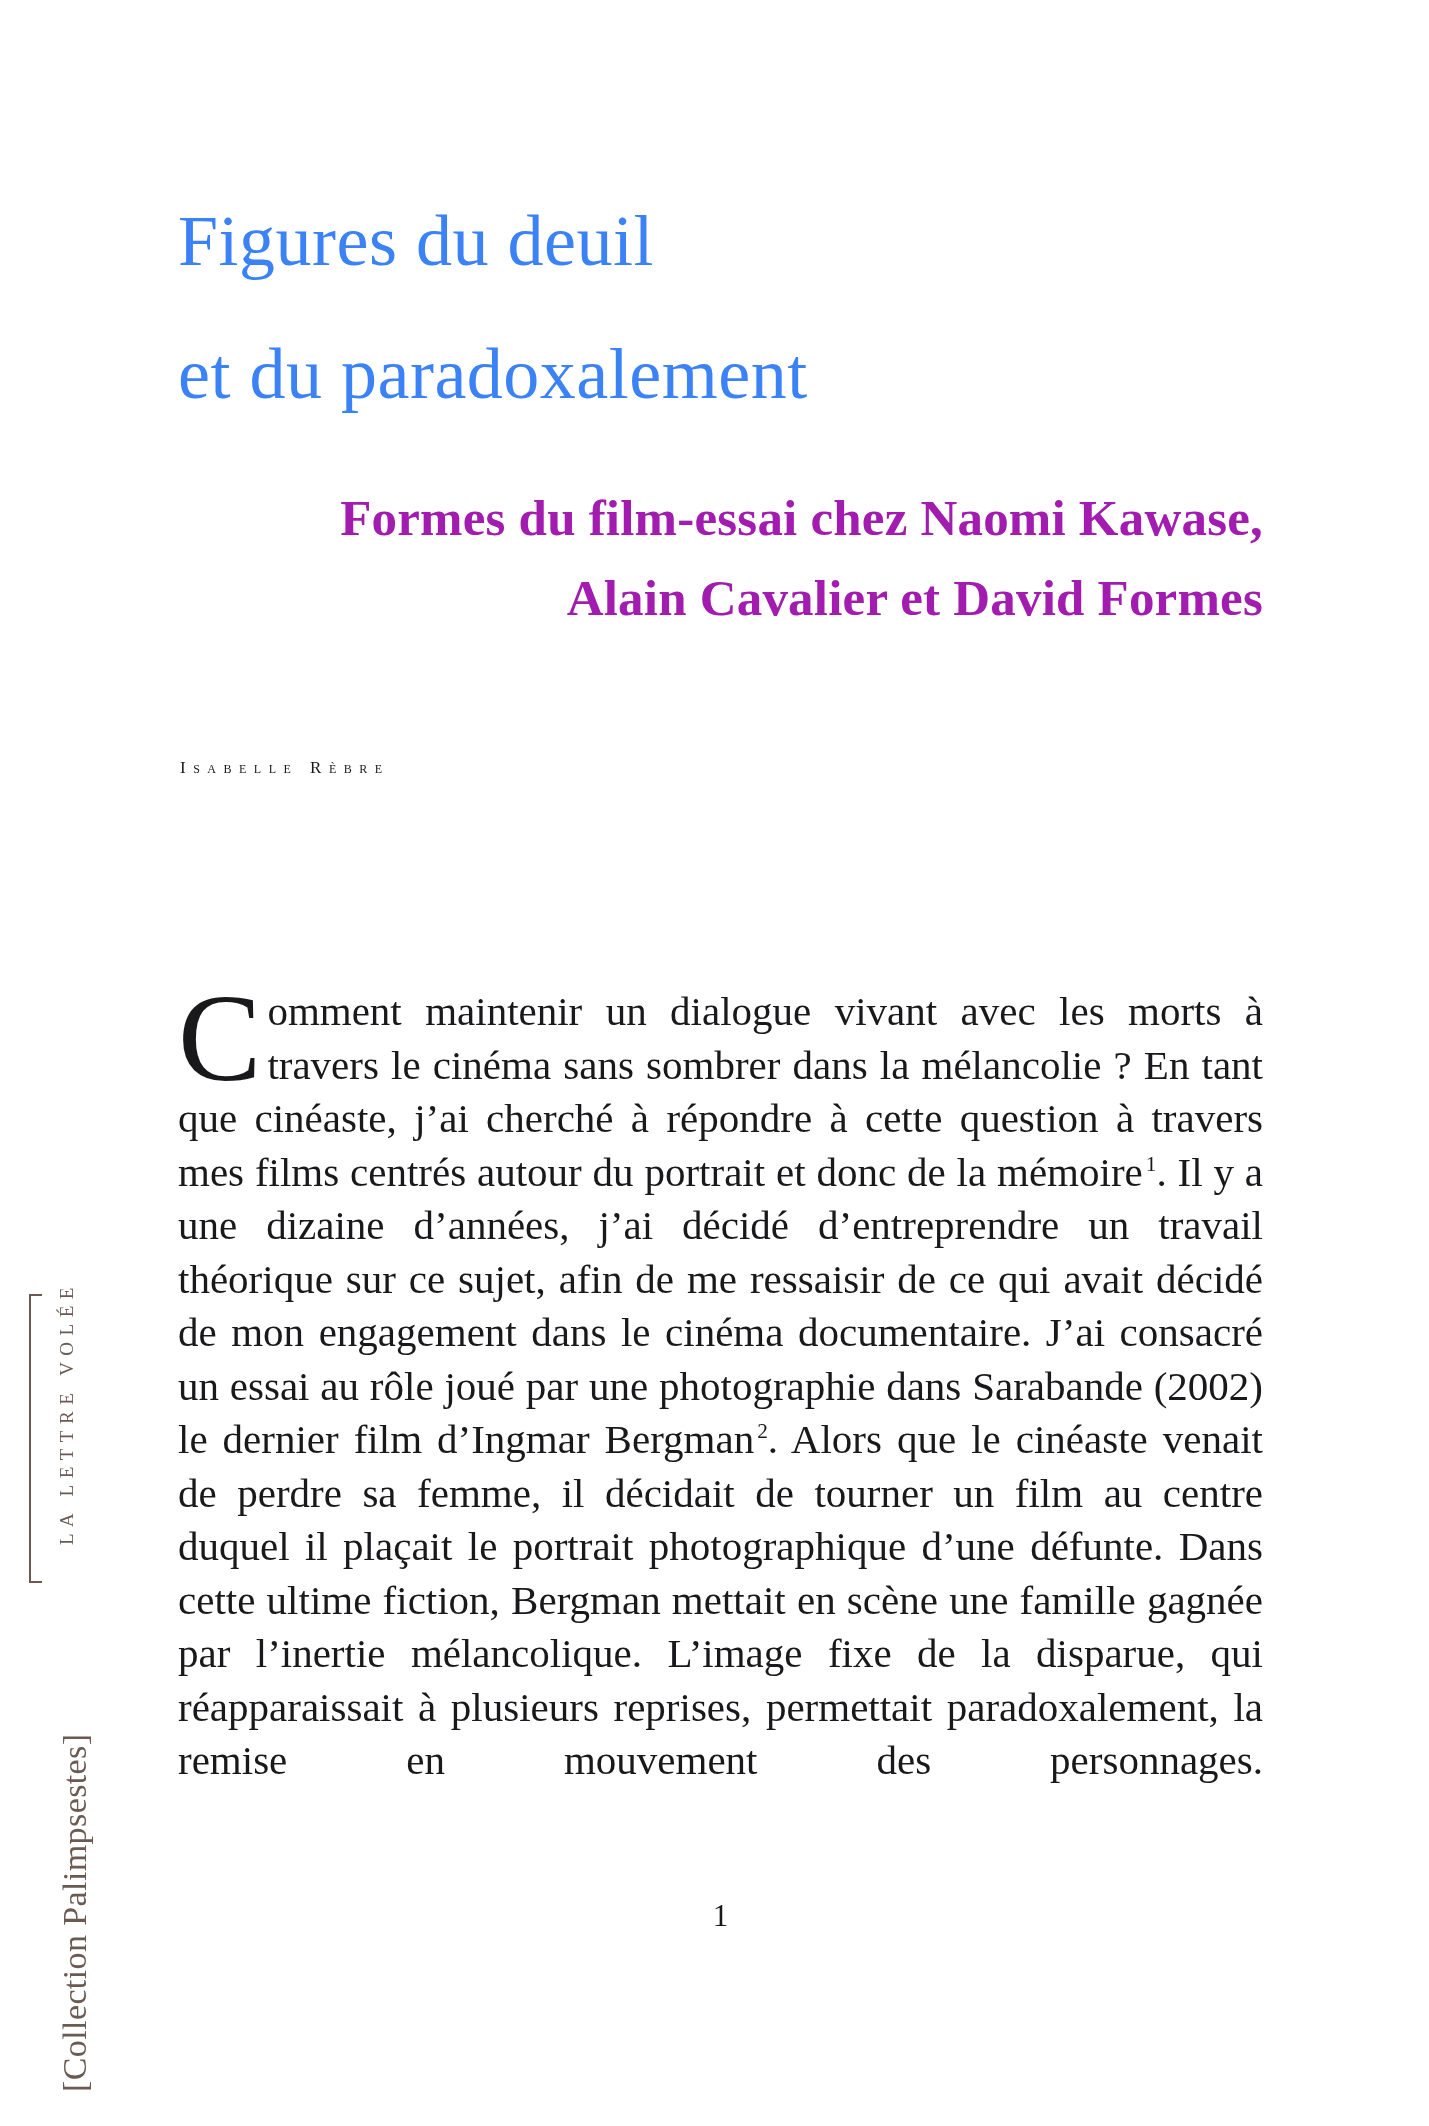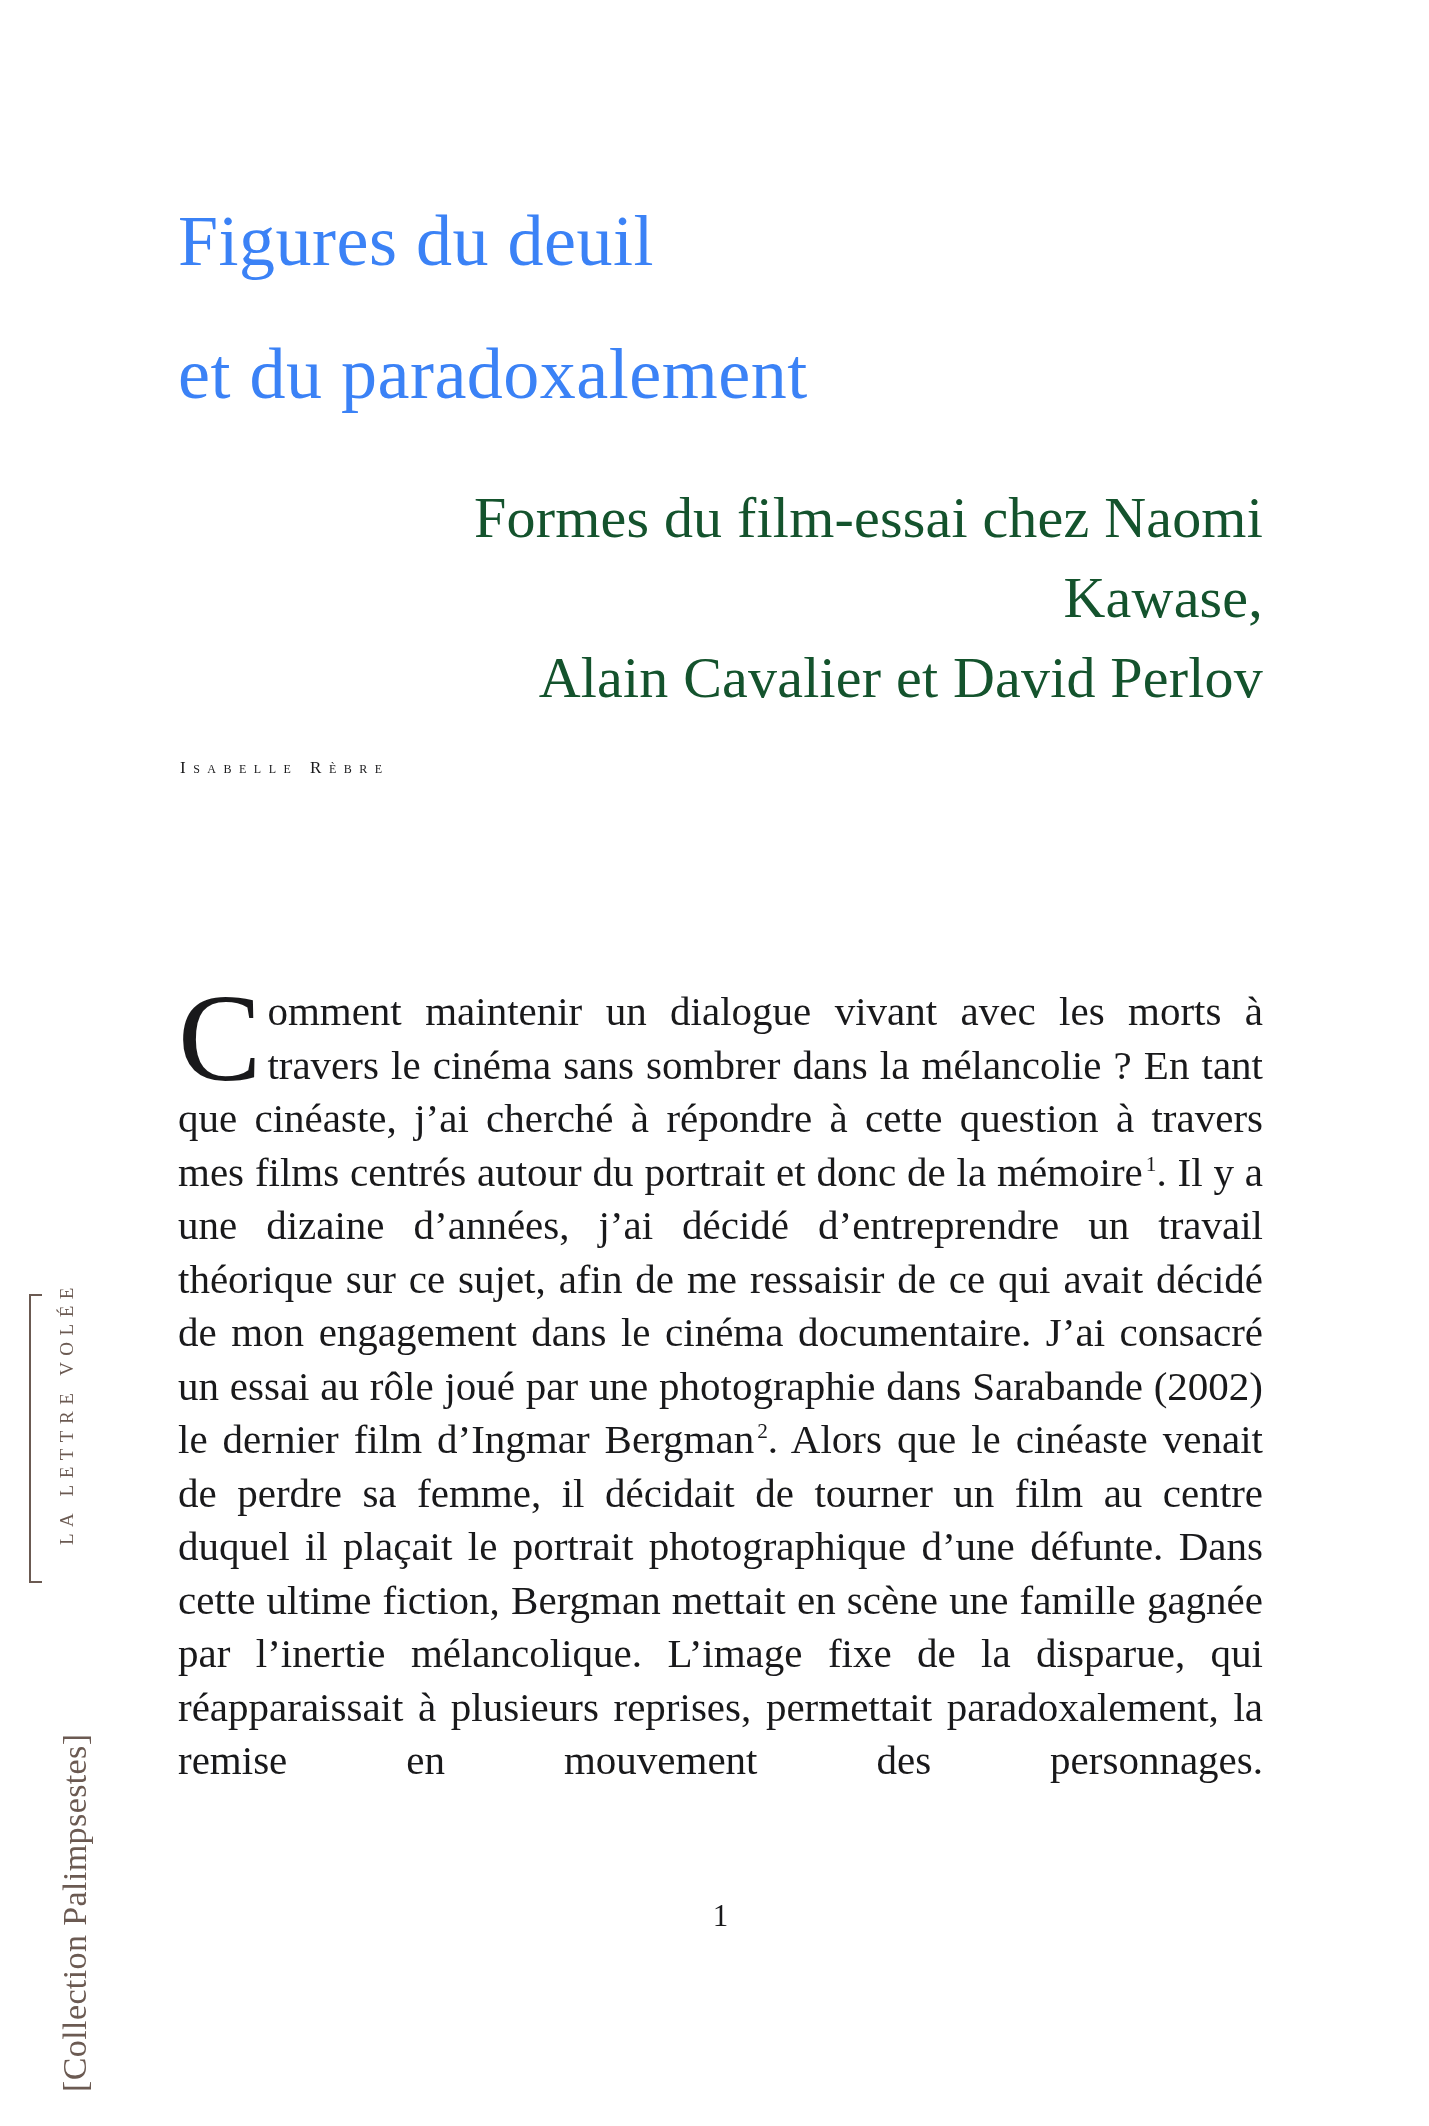--- a/index.html
+++ b/index.html
@@ -90,24 +90,24 @@
   }
 
   #subtitle-block {
     position: absolute;
     left: 300px;
     top: 478px;
     width: 963px;
     text-align: right;
   }
   .subtitle-line {
-    font-size: 58px;
+    font-size: 51px;
     line-height: 80px;
-    font-weight: 400;
-    color: #14532d;
+    font-weight: 700;
+    color: #a21caf;
     letter-spacing: 0.2px;
   }
 
   #author {
     position: absolute;
     left: 180px;
     top: 758px;
     font-size: 17px;
     letter-spacing: 7.5px;
     font-variant: small-caps;
@@ -170,21 +170,21 @@
     <div class="spine-rot" id="spine-collection">[Collection Palimpsestes]</div>
   </div>
 
   <div id="title-block">
     <div class="title-line">Figures du deuil</div>
     <div class="title-line">et du paradoxalement</div>
   </div>
 
   <div id="subtitle-block">
     <div class="subtitle-line">Formes du film-essai chez Naomi Kawase,</div>
-    <div class="subtitle-line">Alain Cavalier et David Perlov</div>
+    <div class="subtitle-line">Alain Cavalier et David Formes</div>
   </div>
 
   <div id="author">Isabelle Rèbre</div>
 
   <div id="body-block">
     <p class="para"><span class="dropcap">C</span><span>omment maintenir un dialogue vivant avec les morts à travers le cinéma sans sombrer dans la mélancolie ? En tant que cinéaste, j’ai cherché à répondre à cette question à travers mes films centrés autour du portrait et donc de la mémoire</span><sup class="fn">1</sup><span>. Il y a une dizaine d’années, j’ai décidé d’entreprendre un travail théorique sur ce sujet, afin de me ressaisir de ce qui avait décidé de mon engagement dans le cinéma documentaire. J’ai consacré un essai au rôle joué par une photographie dans </span><span class="it">Sarabande</span><span> (2002) le dernier film d’Ingmar Bergman</span><sup class="fn">2</sup><span>. Alors que le cinéaste venait de perdre sa femme, il décidait de tourner un film au centre duquel il plaçait le portrait photographique d’une défunte. Dans cette ultime fiction, Bergman mettait en scène une famille gagnée par l’inertie mélancolique. L’image fixe de la disparue, qui réapparaissait à plusieurs reprises, permettait paradoxalement, la remise en mouvement des personnages.</span></p>
   </div>
 
   <div id="folio">1</div>
 

